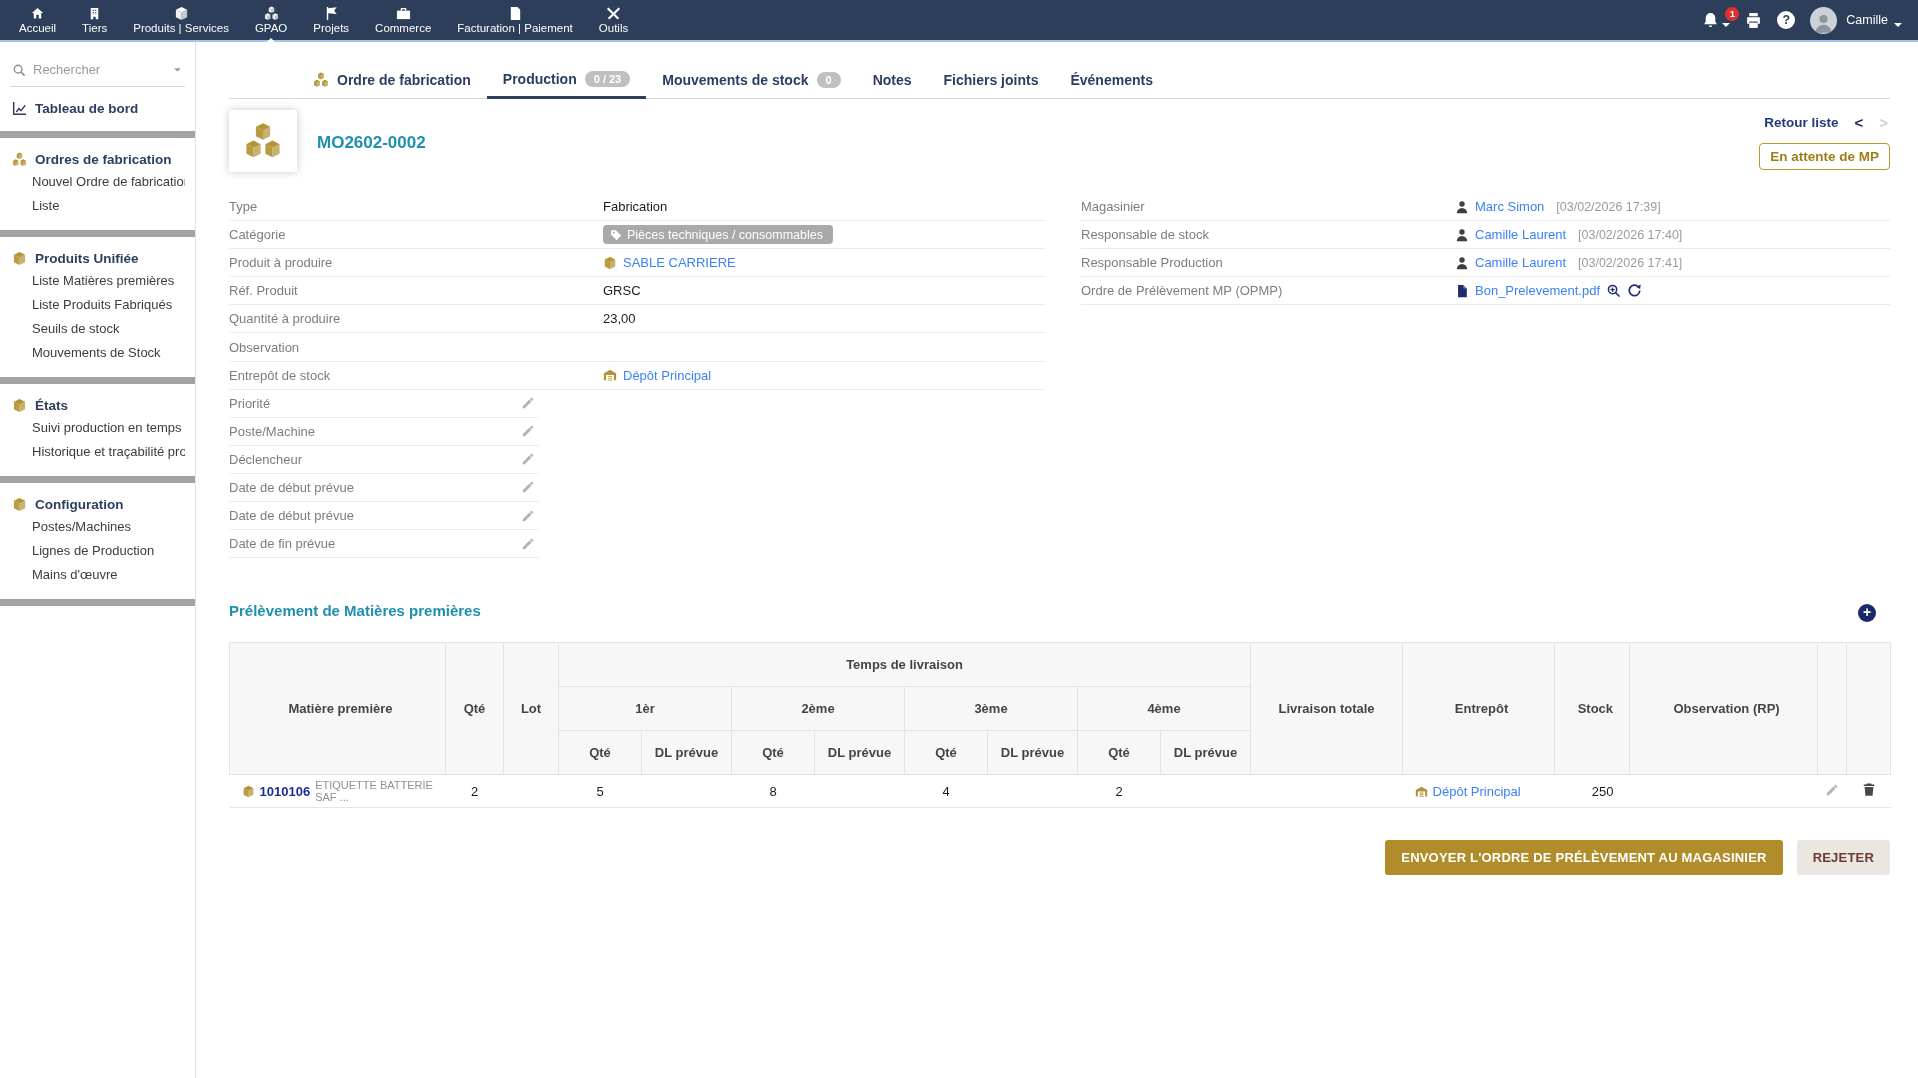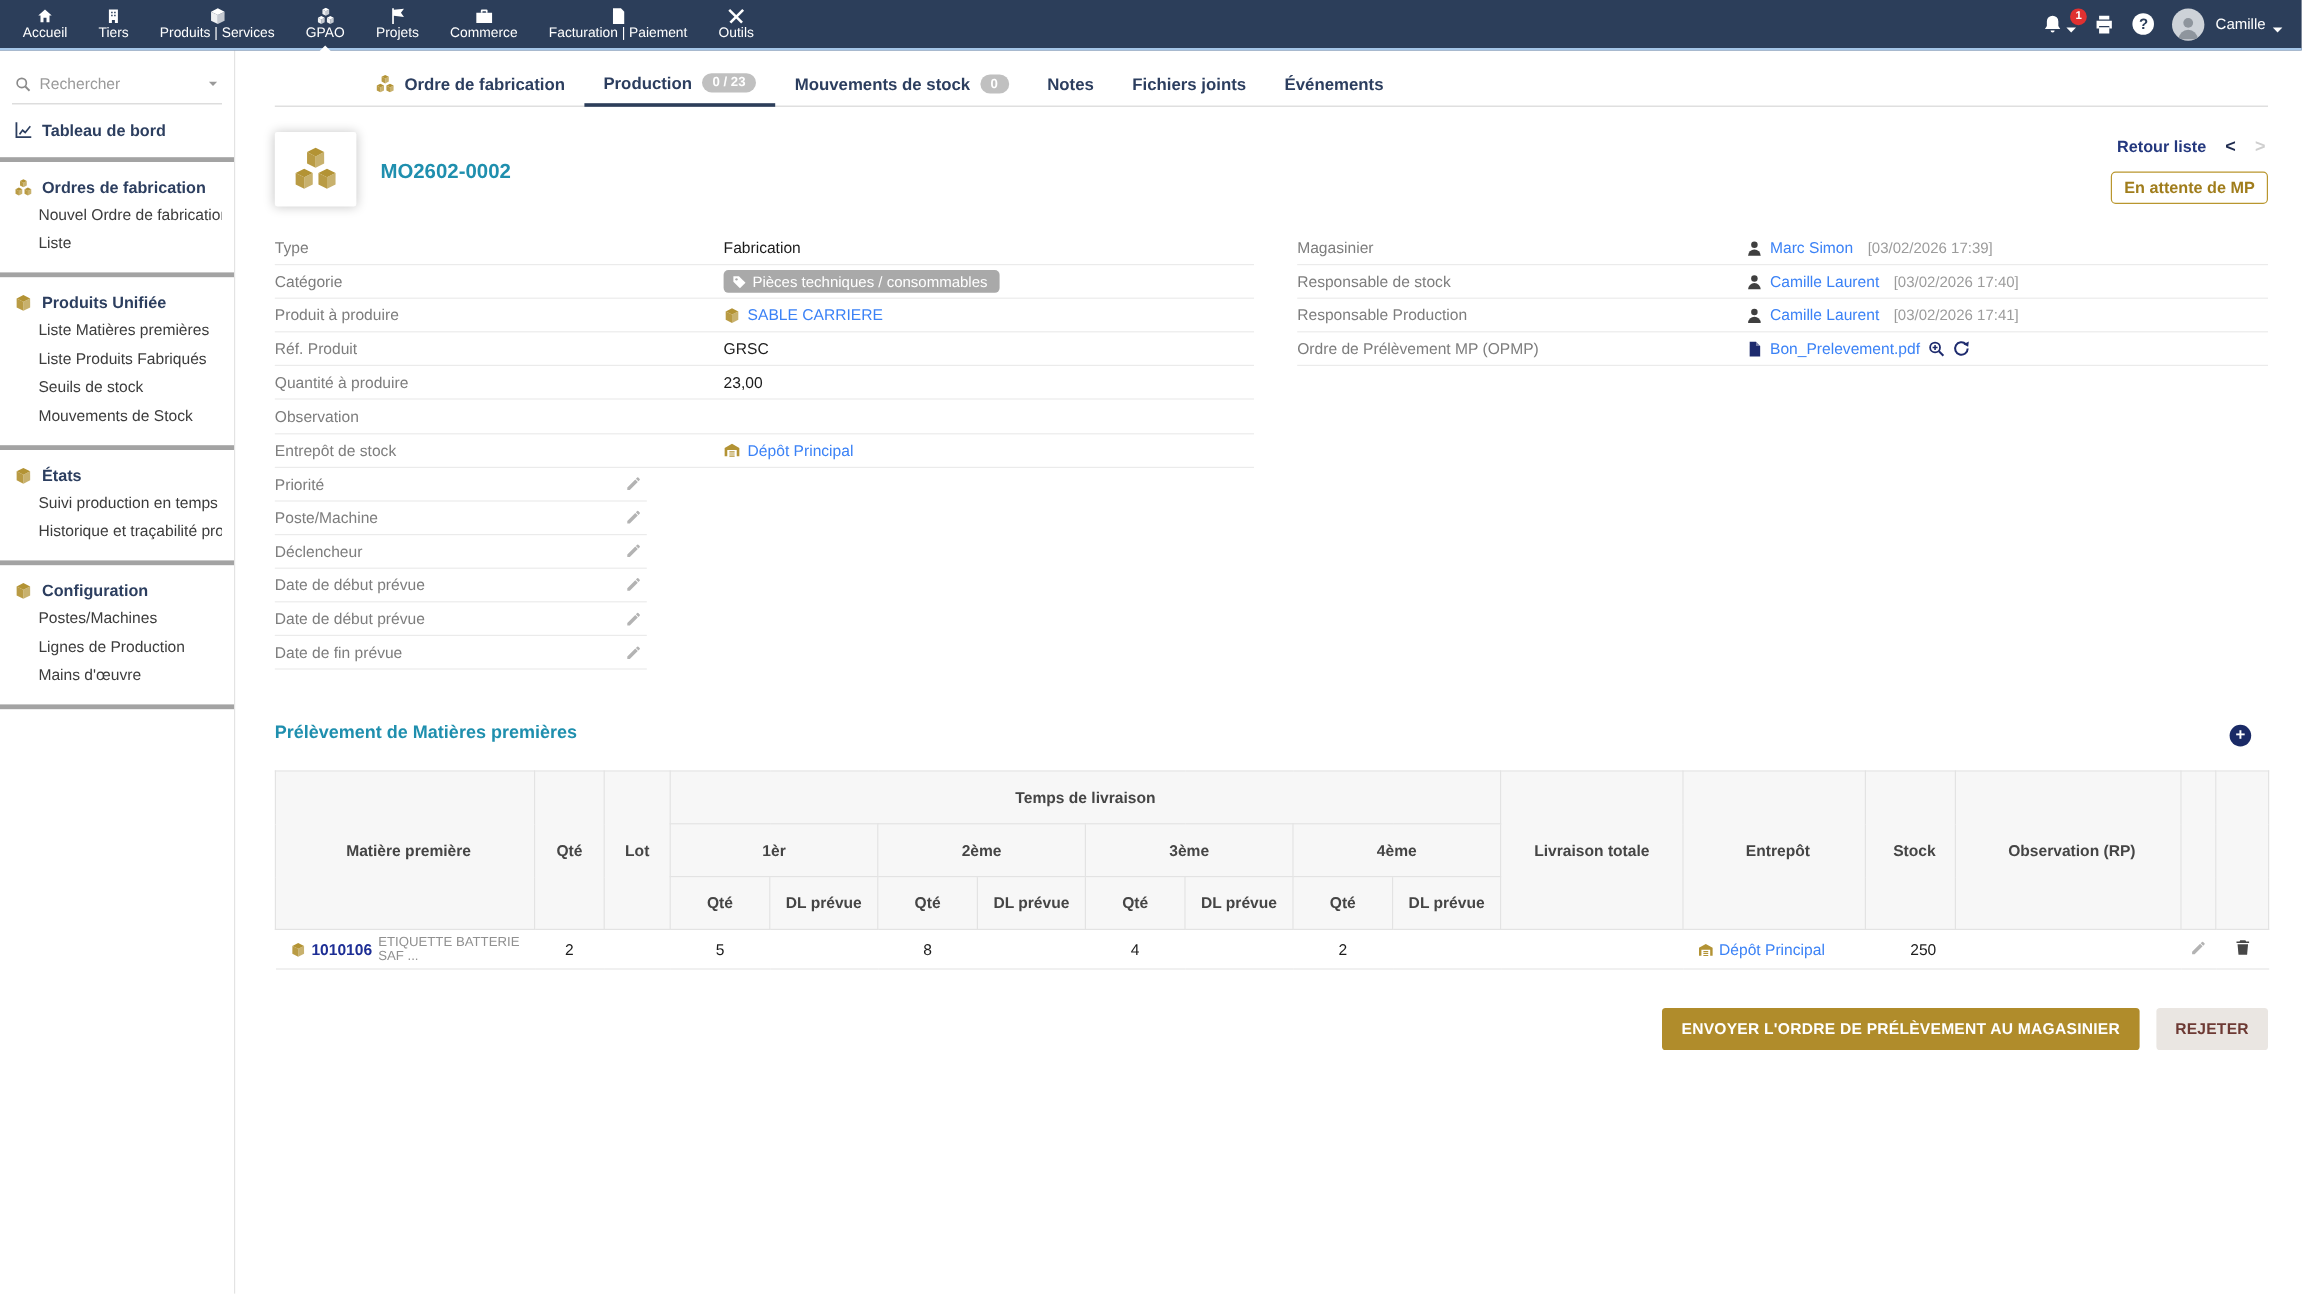--- a/index.html
+++ b/index.html
@@ -18,28 +18,28 @@
   .help-circle { width:18px; height:18px; border-radius:50%; background:#fff; color:#2c3e5a; font-weight:bold; font-size:12.5px; display:flex; align-items:center; justify-content:center; }
   .avatar { width:27px; height:27px; border-radius:50%; background:#cdd2d8; overflow:hidden; display:flex; align-items:flex-end; justify-content:center; }
   .user-name { font-size:12.5px; display:flex; align-items:flex-end; gap:6px; margin-left:-6px;}
   .user-caret { width:0;height:0;border-left:4px solid transparent;border-right:4px solid transparent;border-top:4px solid #fff; }
 
   
   .sidebar { position:absolute; top:42px; left:0; width:196px; bottom:0; background:#fff; border-right:1px solid #e3e3e3; }
   .sb-search { margin:18px 10px 0 10px; padding:2px 2px 9px 2px; border-bottom:1px solid #d5d5d5; display:flex; align-items:center; gap:7px; color:#8b8b8b; }
   .sb-search input { border:none; outline:none; flex:1; min-width:0; font-size:13px; font-family:inherit; color:#444; }
   .sb-search input::placeholder { color:#9a9a9a; }
-  .sb-section { padding:13px 10px 13px 10px; border-bottom:4px solid #a3a3a3; }
+  .sb-section { padding:13px 10px 13px 10px; border-bottom:7px solid #a3a3a3; }
   .sb-title { display:flex; align-items:center; gap:8px; font-size:13.5px; font-weight:bold; color:#2c3e5f; padding:1px 0 2px 2px; }
   .sb-item { font-size:13px; color:#3c3c3c; padding:4.5px 0 4.5px 2px; cursor:pointer; white-space:nowrap; overflow:hidden;margin-left:20px; }
 
   
   .main { position:absolute; left:196px; top:42px; right:0; bottom:0; }
 
-  .tabs-bar { position:absolute; top:10px; left:33px; right:28px; height:37px; border-bottom:1px solid #d8d8d8; display:flex; align-items:stretch; padding-left:68px; }
+  .tabs-bar { position:absolute; top:20px; left:33px; right:28px; height:37px; border-bottom:1px solid #d8d8d8; display:flex; align-items:stretch; padding-left:68px; }
   .tab { display:flex; align-items:center; gap:8px; padding:0 16px; font-size:14px; font-weight:bold; color:#2c3e5f; cursor:pointer; white-space:nowrap; }
   .tab.active { border-bottom:3px solid #2c3e5a; margin-bottom:-1px; }
   .tab-badge { background:#c0c0c0; color:#fff; font-size:11px; font-weight:bold; border-radius:9px; padding:2px 9px; }
 
   .page-head { position:absolute; top:68px; left:33px; right:28px; height:92px; }
   .title-card { position:absolute; left:0; top:0; width:68px; height:62px; background:#fff; border-radius:2px; box-shadow:0 0 9px rgba(0,0,0,0.22); display:flex; align-items:center; justify-content:center; }
   .page-title { position:absolute; left:88px; top:23px; font-size:17px; font-weight:bold; color:#1f8fae; }
   .back-row { position:absolute; right:2px; top:4px; display:flex; align-items:center; gap:16px; }
   .back-link { font-size:13.5px; font-weight:bold; color:#24387e; cursor:pointer; }
   .chev { font-size:15px; font-weight:bold; cursor:pointer; }

